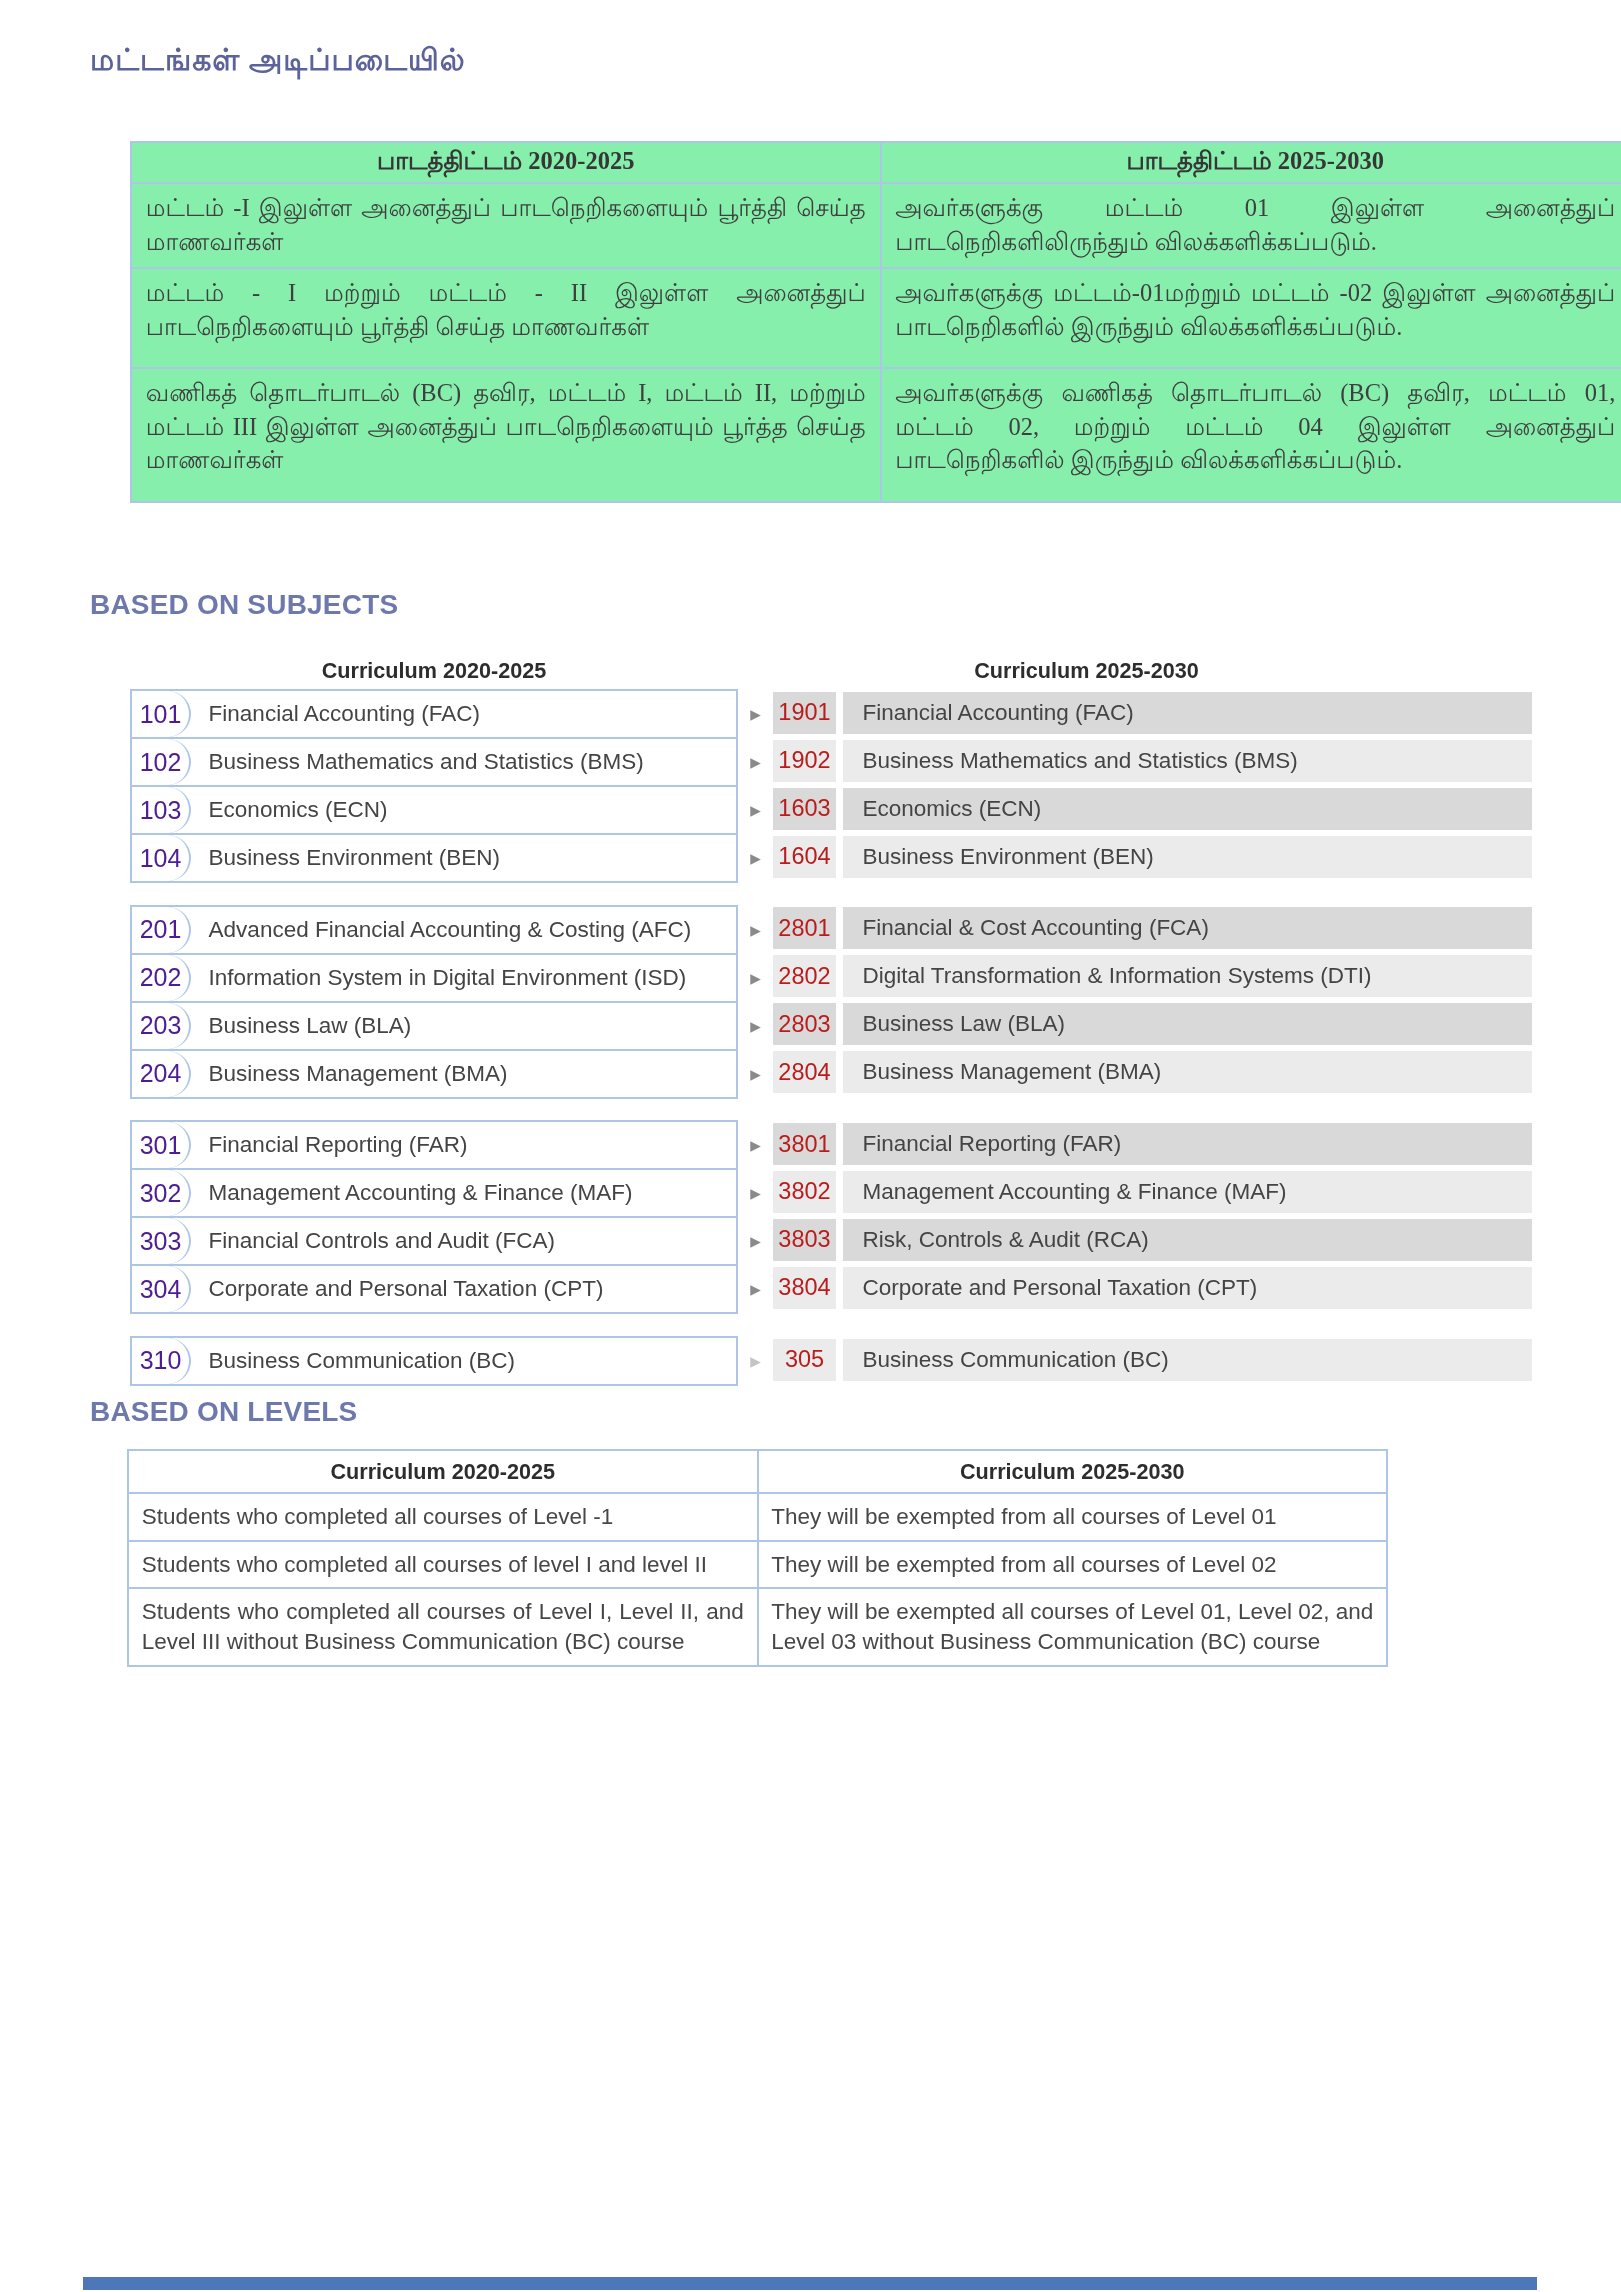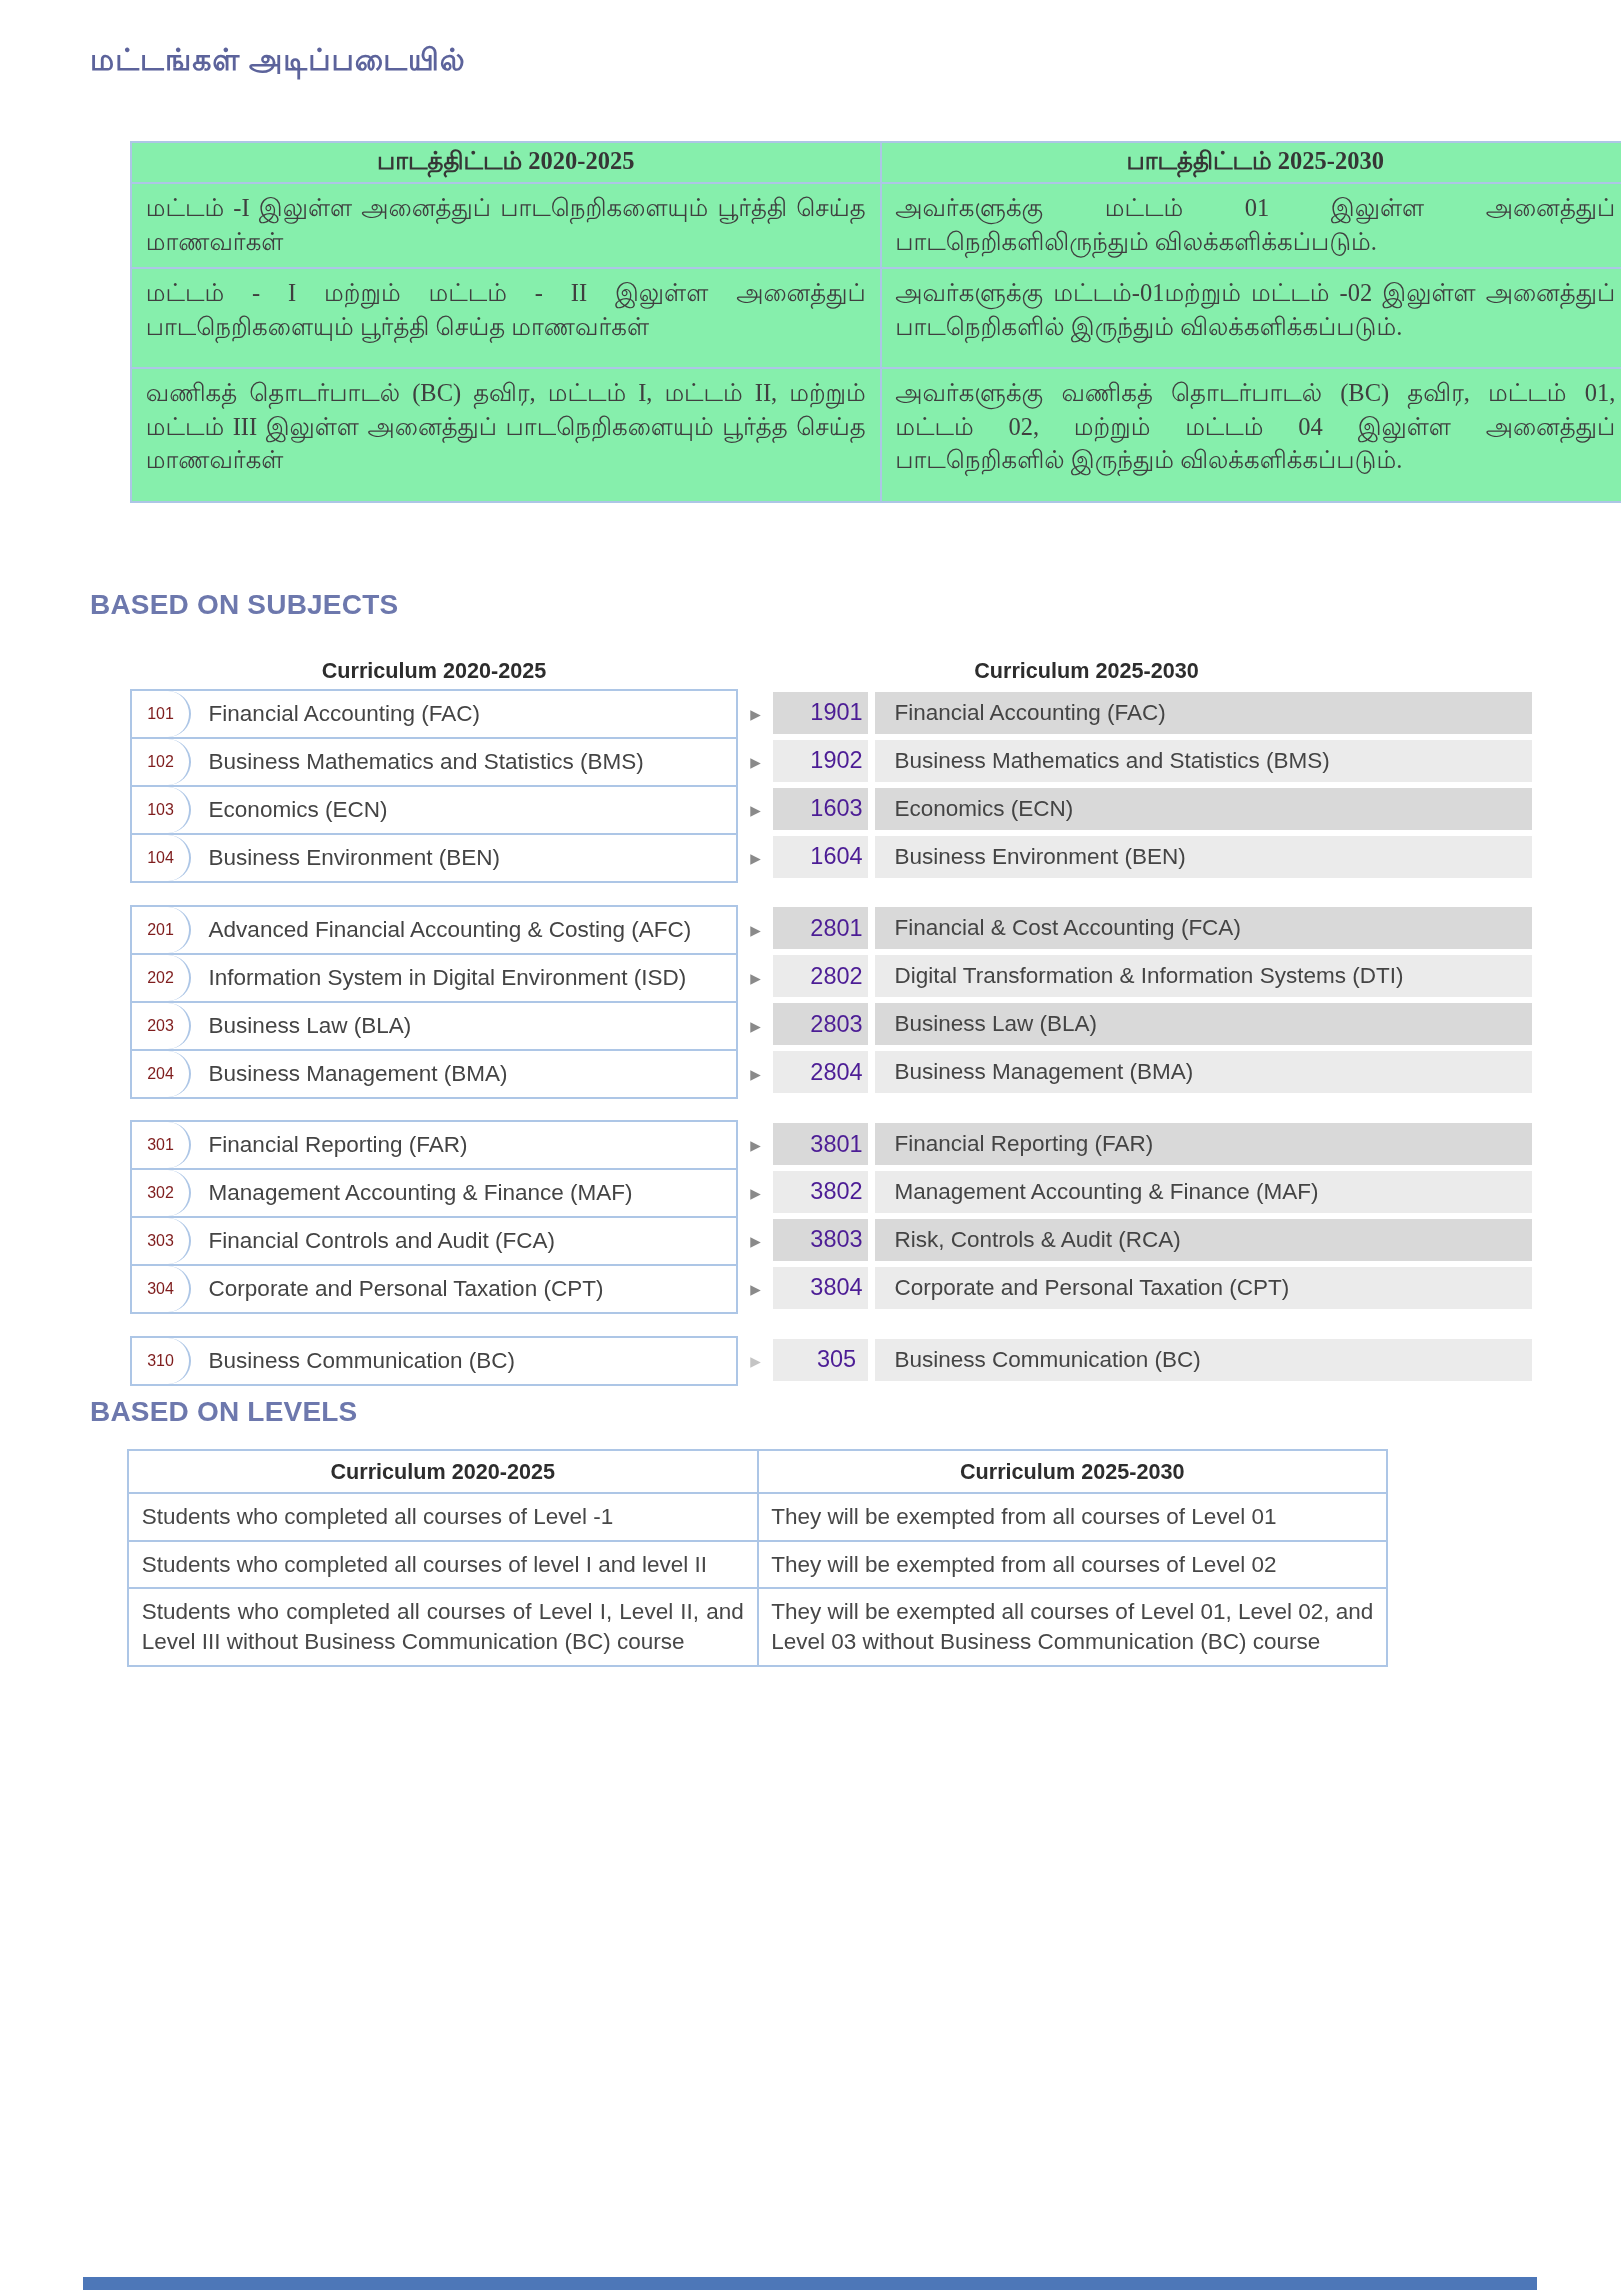--- a/index.html
+++ b/index.html
@@ -58,34 +58,34 @@
   .group{display:flex;margin-bottom:21.6px;}
   .group-left{
     width:608px;flex:0 0 608px;box-sizing:border-box;
     border:2px solid var(--border-blue,#adc6e6);background:#fff;
   }
   .srow-left{display:flex;align-items:stretch;height:46px;border-top:2px solid var(--border-blue,#adc6e6);}
   .srow-left:first-child{border-top:none;}
   .code-left{
     flex:0 0 57px;border-right:2px solid var(--border-blue,#adc6e6);
     display:flex;align-items:center;justify-content:center;
-    font-size:16px;color:#7f1d1d;border-radius:23px;
+    font-size:25px;color:#4c1d95;border-radius:23px;
   }
   .name-left{flex:1;display:flex;align-items:center;padding-left:17.6px;font-size:22.5px;color:#444444;white-space:nowrap;overflow:hidden;}
 
   .group-mid{width:35px;flex:0 0 35px;padding-top:1px;}
   .arrow{height:48px;display:flex;align-items:center;justify-content:center;font-size:13.7px;color:var(--arrow-gray,#8a8a8a);}
   .arrow.muted{color:#c4c4c4;}
 
   .group-right{flex:1;padding-top:2.9px;}
   .srow-right{display:flex;height:42px;margin-bottom:5.9px;}
   .srow-right:last-child{margin-bottom:0;}
   .code-right{
     flex:0 0 63px;margin-right:6.9px;display:flex;align-items:center;justify-content:center;
-    font-size:23.5px;color:#4c1d95;padding-left:32px;
+    font-size:23.5px;color:#b91c1c;
   }
   .name-right{flex:1;display:flex;align-items:center;padding-left:19.6px;font-size:22.5px;color:#444444;white-space:nowrap;overflow:hidden;}
   .shade-dark .code-right,.shade-dark .name-right{background:var(--row-dark,#d9d9d9);}
   .shade-light .code-right,.shade-light .name-right{background:var(--row-light,#ebebeb);}
 
   
   .levels-table{
     position:absolute;left:127px;top:1449px;width:1261px;
     border-collapse:collapse;table-layout:fixed;background:#fff;
   }

